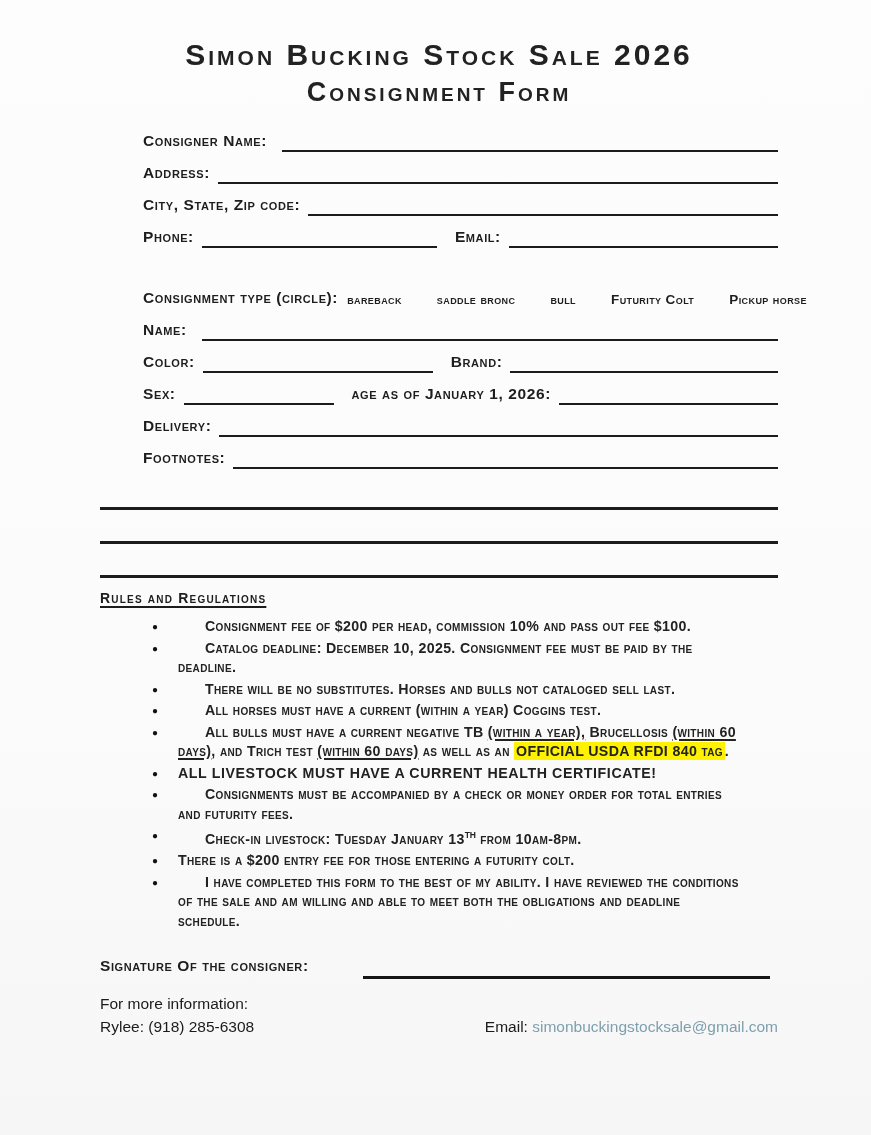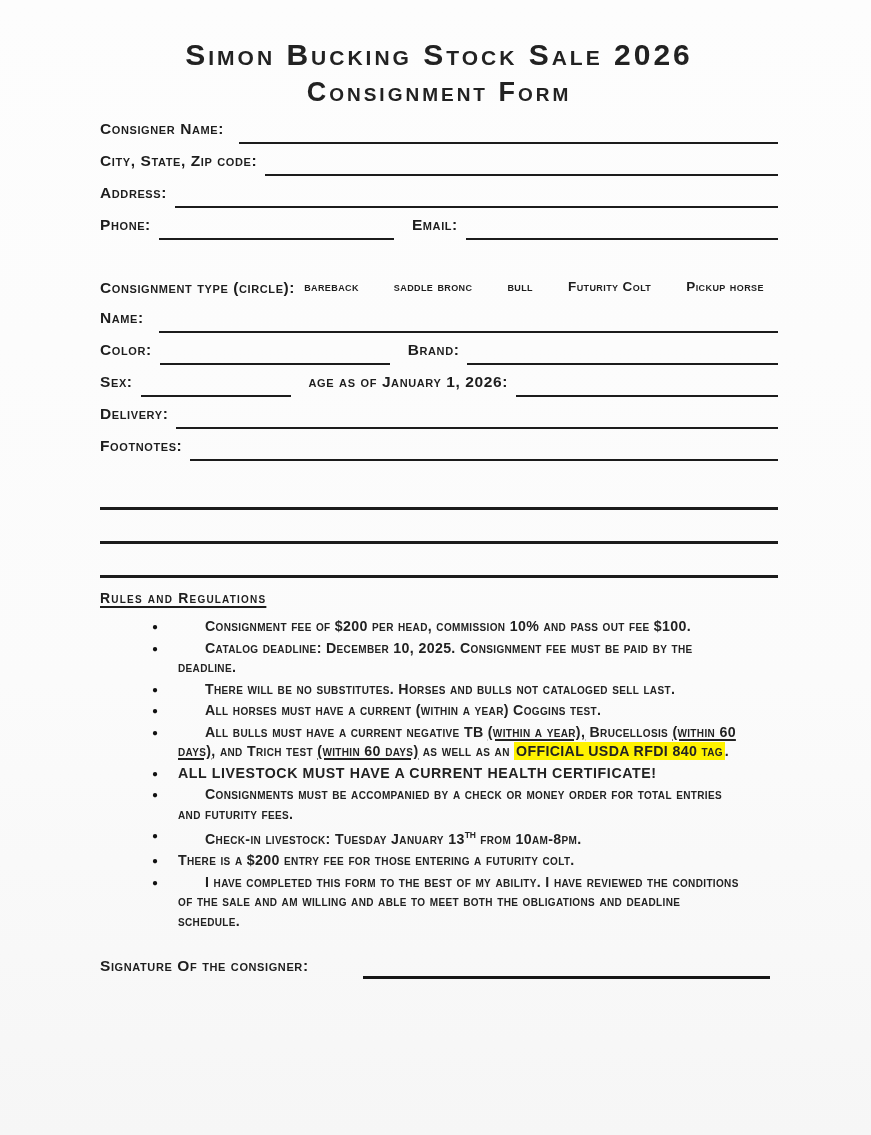--- a/index.html
+++ b/index.html
@@ -23,25 +23,26 @@
   .title2 {
     text-align: center;
     font-variant: small-caps;
     font-size: 27px; font-weight: 700; letter-spacing: 3px;
     color: #222;
     margin-top: 5px;
   }
   
   .fields { margin-top: 12px; }
   .frow {
-    display: flex; align-items: flex-start;
+    display: flex; align-items: flex-end;
     height: 32px;
     font-variant: small-caps;
     font-size: 15.5px; font-weight: 600; letter-spacing: 0.6px;
     white-space: nowrap;
+    margin-left: 43px;
   }
   .flabel { padding-bottom: 2px; }
   .fline {
     flex: 1;
     border-bottom: 2.5px solid #1c1c1c;
     height: 24px;
     margin-left: 8px;
   }
   .fline.gap { margin-left: 15px; }
   .fline.w235 { flex: 0 0 235px; }
@@ -105,25 +106,25 @@
 
   <div class="title1">Simon Bucking Stock Sale 2026</div>
   <div class="title2">Consignment Form</div>
 
   <div class="fields">
     <div class="frow">
       <span class="flabel">Consigner Name:</span>
       <span class="fline gap"></span>
     </div>
     <div class="frow">
+      <span class="flabel">Address:</span>
+      <span class="fline"></span>
+    </div>
+    <div class="frow">
       <span class="flabel">City, State, Zip code:</span>
-      <span class="fline"></span>
-    </div>
-    <div class="frow">
-      <span class="flabel">Address:</span>
       <span class="fline"></span>
     </div>
     <div class="frow">
       <span class="flabel">Phone:</span>
       <span class="fline w235"></span>
       <span class="second-label">Email:</span>
       <span class="fline"></span>
     </div>
 
     <div class="frow type-row mt30">
@@ -211,14 +212,24 @@
         <span class="bullet">●</span>
         <div class="rule-text tabbed"><span class="seg-n">I have completed this form to the best of my ability. I have reviewed the conditions of the sale and am willing and able to meet both the obligations and deadline schedule.</span></div>
       </li>
     </ul>
 
   <div class="sig-row">
     <span class="sig-label">Signature Of the consigner:</span>
     <span class="sig-line"></span>
   </div>
 
+  <div class="footer">
+    <div>For more information:</div>
+    <div class="footer-line2">
+      <span>Rylee: (918) 285-6308</span>
+      <span class="footer-email">
+        <span>Email:</span>
+        <a class="email-link">simonbuckingstocksale@gmail.com</a>
+      </span>
+    </div>
+  </div>
 
 </div>
 
 </body></html>

